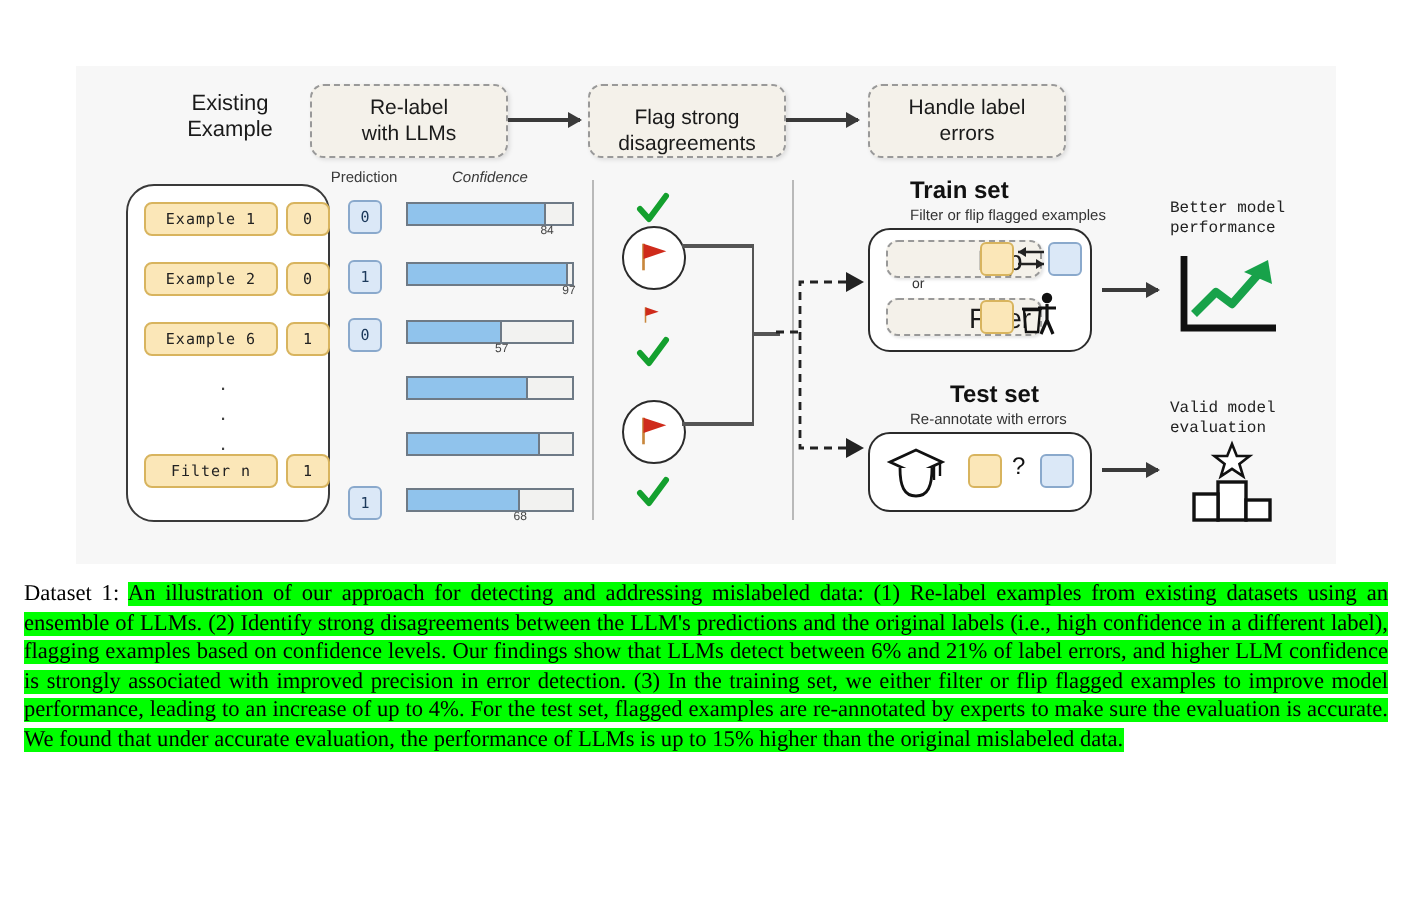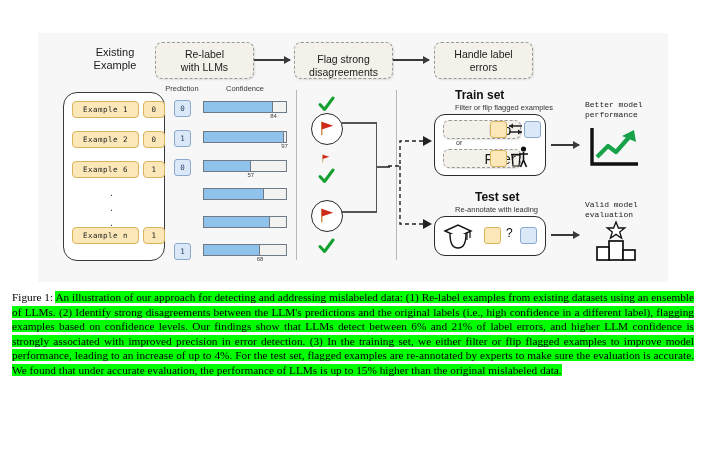--- a/index.html
+++ b/index.html
@@ -147,30 +147,30 @@
     </div>
     <div class="ex-row" style="top: 38px;">
       <div class="ex-pill ex-name">Example 2</div>
       <div class="ex-pill ex-lab">0</div>
     </div>
     <div class="ex-row" style="top: 68px;">
       <div class="ex-pill ex-name">Example 6</div>
       <div class="ex-pill ex-lab">1</div>
     </div>
     <div class="ex-row" style="top: 134px;">
-      <div class="ex-pill ex-name">Example n</div>
+      <div class="ex-pill ex-name">Filter n</div>
       <div class="ex-pill ex-lab">1</div>
     </div>
     <div class="ds-dots" style="top: 96px;">.</div>
     <div class="ds-dots" style="top: 111px;">.</div>
     <div class="ds-dots" style="top: 126px;">.</div>
   </div>
 
 <div class="col-head" style="left:162px;top:84px;width:40px;">Prediction</div>
-<div class="col-head" style="left:205px;top:84px;width:80px;">Confidence</div>
+<div class="col-head" style="left:205px;top:84px;width:80px;font-style:italic;">Confidence</div>
 
 <div class="abs vdiv"></div>
 <div class="abs vdiv2"></div>
 
 <div id="rows-layer">
     <div class="pred-chip" style="top: 100px;">0</div>
     <div class="conf-wrap" style="top: 101px;">
       <div class="conf-track">
         <div class="conf-fill" style="width: 84%;"></div>
       </div>
@@ -275,21 +275,21 @@
   <div>Better model</div>
   <div>performance</div>
 </div>
 <svg class="abs" style="left:586px;top:124px;width:58px;height:48px;">
   <path d="M6,4 L6,40 L52,40" stroke="#111" stroke-width="3.4" fill="none"></path>
   <path d="M11,33 L22,22 L30,28 L45,11" stroke="#18a24a" stroke-width="4.2" fill="none" stroke-linejoin="round"></path>
   <polygon points="48,6 50,18 36,12" fill="#18a24a"></polygon>
 </svg>
 
 <div class="sec-title" style="left:455px;top:190px;margin-left:20px;">Test set</div>
-<div class="sec-sub" style="left:455px;top:205px;">Re-annotate with leading</div>
+<div class="sec-sub" style="left:455px;top:205px;">Re-annotate with errors</div>
 <div class="rbox" style="left:434px;top:216px;width:110px;height:38px;"></div>
 
 <svg class="abs" style="left:441px;top:221px;width:34px;height:30px;">
   <path d="M4,10 L17,4 L30,10 L17,16 Z" stroke="#111" stroke-width="1.4" fill="#fff"></path>
   <path d="M29,10 L29,17 M26,12 L26,19" stroke="#111" stroke-width="1.2" fill="none"></path>
   <path d="M9,13 C9,22 11,27 17,27 C23,27 25,22 25,13" stroke="#111" stroke-width="1.4" fill="#fff"></path>
 </svg>
 <div class="sq-y" style="left:484px;top:227px;"></div>
 <div class="qm" style="left:506px;top:226px;">?</div>
 <div class="sq-b" style="left:520px;top:227px;"></div>
@@ -300,15 +300,15 @@
   <div>evaluation</div>
 </div>
 <svg class="abs" style="left:596px;top:220px;width:48px;height:44px;">
   <polygon points="20,2 22.4,8 28.8,8 23.7,12 25.6,18.2 20,14.4 14.4,18.2 16.3,12 11.2,8 17.6,8" stroke="#111" stroke-width="1.3" fill="#fff"></polygon>
   <rect x="13" y="21" width="14" height="19" stroke="#111" stroke-width="1.7" fill="#fff"></rect>
   <rect x="1" y="27" width="12" height="13" stroke="#111" stroke-width="1.7" fill="#fff"></rect>
   <rect x="27" y="30" width="12" height="10" stroke="#111" stroke-width="1.7" fill="#fff"></rect>
 </svg>
 
 <div class="caption">
-  <span>Figure 1:</span>
+  <span>Dataset 1:</span>
   <span class="hl">An illustration of our approach for detecting and addressing mislabeled data: (1) Re-label examples from existing datasets using an ensemble of LLMs. (2) Identify strong disagreements between the LLM's predictions and the original labels (i.e., high confidence in a different label), flagging examples based on confidence levels. Our findings show that LLMs detect between 6% and 21% of label errors, and higher LLM confidence is strongly associated with improved precision in error detection. (3) In the training set, we either filter or flip flagged examples to improve model performance, leading to an increase of up to 4%. For the test set, flagged examples are re-annotated by experts to make sure the evaluation is accurate. We found that under accurate evaluation, the performance of LLMs is up to 15% higher than the original mislabeled data.</span>
 </div>
 
 </body></html>

